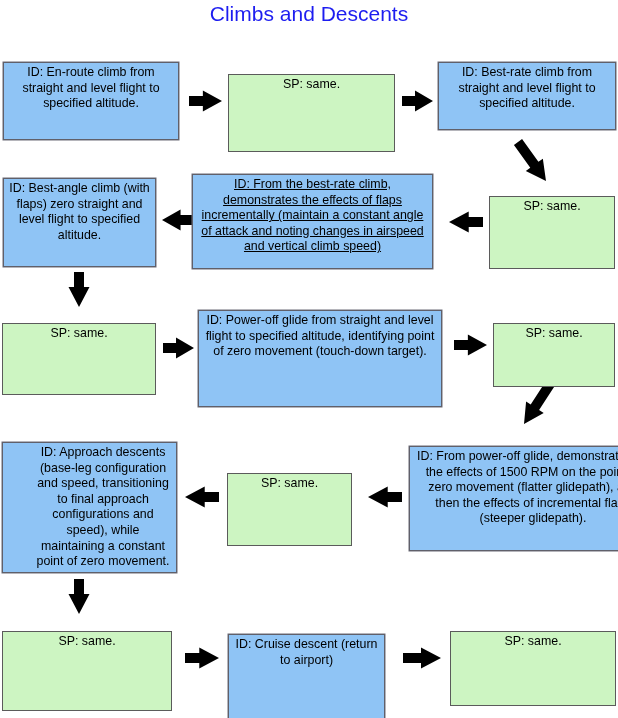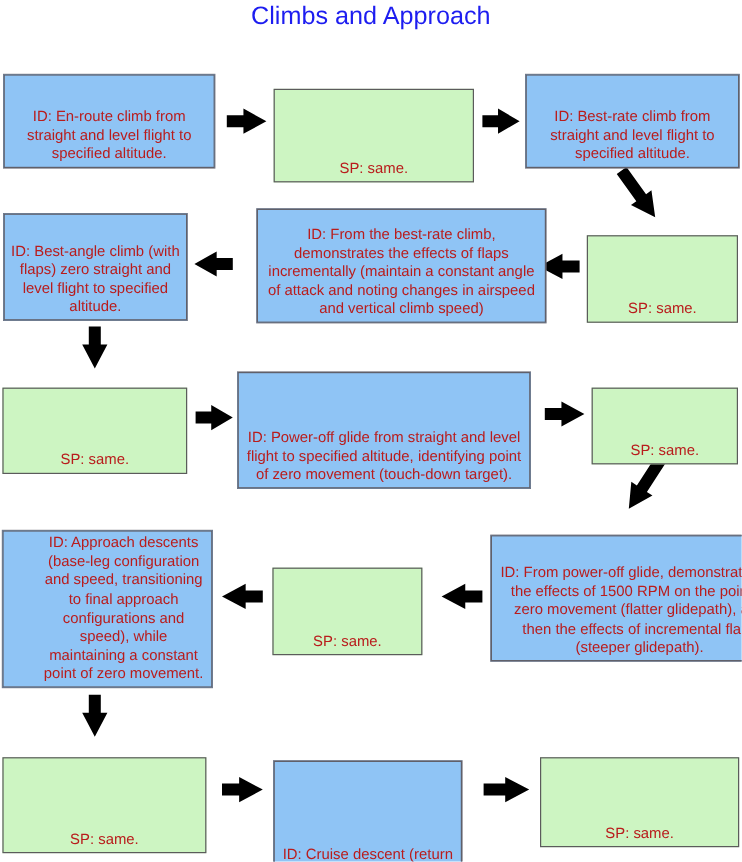--- a/index.html
+++ b/index.html
@@ -31,26 +31,26 @@
     color: #1d1df0;
     font-size: 21px;
     font-family: "Liberation Sans", sans-serif;
     letter-spacing: 0px;
   }
 
   .node {
     position: absolute;
     box-sizing: border-box;
     display: flex;
-    align-items: flex-end;
+    align-items: flex-start;
     justify-content: center;
     text-align: center;
     font-size: 12.4px;
     line-height: 15.6px;
-    color: #b91c1c;
+    color: #000000;
     padding: 2px 5px;
     white-space: pre-line;
   }
 
   .node.blue {
     background: #8fc4f5;
     border: 1px solid #60606a;
     box-shadow: 0 0 0 0.5px #6d6d78;
   }
 
@@ -67,21 +67,21 @@
     width: 618px;
     height: 718px;
     pointer-events: none;
   }
 </style>
 </head>
 <body>
 
 <div id="canvas">
 
-  <div class="title">Climbs and Approach</div>
+  <div class="title">Climbs and Descents</div>
 
   <svg id="arrows" viewBox="0 0 618 718" width="618" height="718">
       <g transform="translate(189,101) rotate(0)">
         <polygon points="0,-5 13.860000000000003,-5 13.860000000000003,-10.5 33,0 13.860000000000003,10.5 13.860000000000003,5 0,5" fill="#000000"></polygon>
       </g>
       <g transform="translate(402,101) rotate(0)">
         <polygon points="0,-5 13.02,-5 13.02,-10.5 31,0 13.02,10.5 13.02,5 0,5" fill="#000000"></polygon>
       </g>
       <g transform="translate(518,142) rotate(54.32359177813801)">
         <polygon points="0,-5 28.010415536631214,-5 28.010415536631214,-10.5 48.010415536631214,0 28.010415536631214,10.5 28.010415536631214,5 0,5" fill="#000000"></polygon>
@@ -117,23 +117,23 @@
         <polygon points="0,-5 14.280000000000001,-5 14.280000000000001,-10.5 34,0 14.280000000000001,10.5 14.280000000000001,5 0,5" fill="#000000"></polygon>
       </g>
       <g transform="translate(403,658) rotate(0)">
         <polygon points="0,-5 18,-5 18,-10.5 38,0 18,10.5 18,5 0,5" fill="#000000"></polygon>
       </g>
     </svg>
 
   <div id="nodes">
       <div class="node blue" style="left: 3px; top: 62px; width: 176px; height: 78px;"><span>ID:  En-route climb from straight and level flight to specified altitude.</span></div>
       <div class="node green" style="left: 228px; top: 63px; width: 167px; height: 78px;"><span>SP: same.</span></div>
-      <div class="node blue" style="left: 438px; top: 62px; width: 178px; height: 78px;"><span>ID: Best-rate climb from straight and level flight to specified altitude.</span></div>
+      <div class="node blue" style="left: 438px; top: 62px; width: 178px; height: 68px;"><span>ID: Best-rate climb from straight and level flight to specified altitude.</span></div>
       <div class="node green" style="left: 489px; top: 185px; width: 126px; height: 73px;"><span>SP: same.</span></div>
-      <div class="node blue" style="left: 214px; top: 174px; width: 241px; height: 95px;"><span>ID: From the best-rate climb, demonstrates the effects of flaps incrementally (maintain a constant angle of attack and noting changes in airspeed and vertical climb speed)</span></div>
+      <div class="node blue" style="left: 192px; top: 174px; width: 241px; height: 95px; text-decoration: underline;"><span>ID: From the best-rate climb, demonstrates the effects of flaps incrementally (maintain a constant angle of attack and noting changes in airspeed and vertical climb speed)</span></div>
       <div class="node blue" style="left: 3px; top: 178px; width: 153px; height: 89px;"><span>ID: Best-angle climb (with flaps) zero straight and level flight to specified altitude.</span></div>
       <div class="node green" style="left: 2px; top: 312px; width: 154px; height: 72px;"><span>SP: same.</span></div>
       <div class="node blue" style="left: 198px; top: 310px; width: 244px; height: 97px;"><span>ID: Power-off glide from straight and level flight to specified altitude, identifying point of zero movement (touch-down target).</span></div>
       <div class="node green" style="left: 493px; top: 312px; width: 122px; height: 64px;"><span>SP: same.</span></div>
       <div class="node blue" style="left: 409px; top: 446px; width: 248px; height: 105px;"><span>ID: From power-off glide, demonstrate first the effects of 1500 RPM on the point of zero movement (flatter glidepath), and then the effects of incremental flaps (steeper glidepath).</span></div>
       <div class="node green" style="left: 227px; top: 462px; width: 125px; height: 73px;"><span>SP: same.</span></div>
       <div class="node blue" style="left: 2px; top: 442px; width: 175px; height: 131px; padding-left: 32px;"><span>ID: Approach descents (base-leg configuration and speed, transitioning to final approach configurations and speed), while maintaining a constant point of zero movement.</span></div>
       <div class="node green" style="left: 2px; top: 620px; width: 170px; height: 80px;"><span>SP: same.</span></div>
       <div class="node blue" style="left: 228px; top: 634px; width: 157px; height: 105px;"><span>ID: Cruise descent (return to airport)</span></div>
       <div class="node green" style="left: 450px; top: 620px; width: 166px; height: 75px;"><span>SP: same.</span></div>

